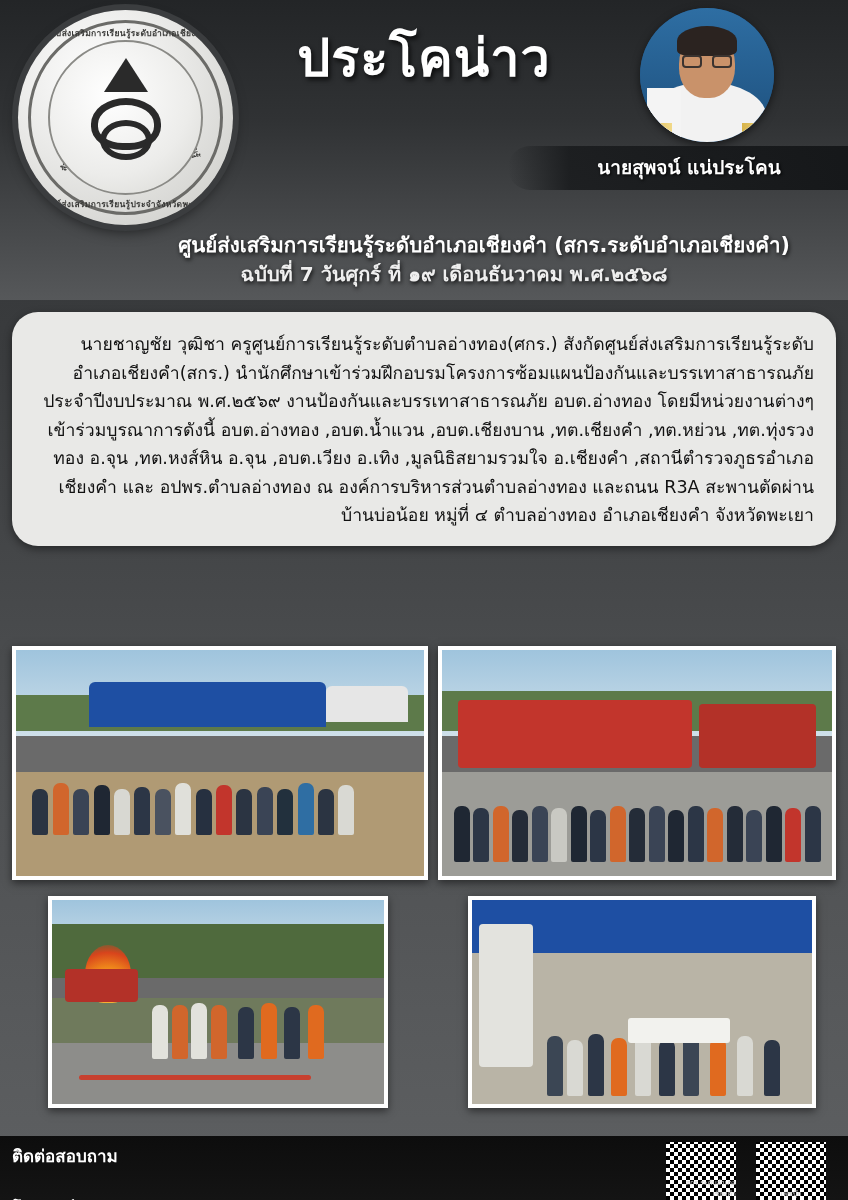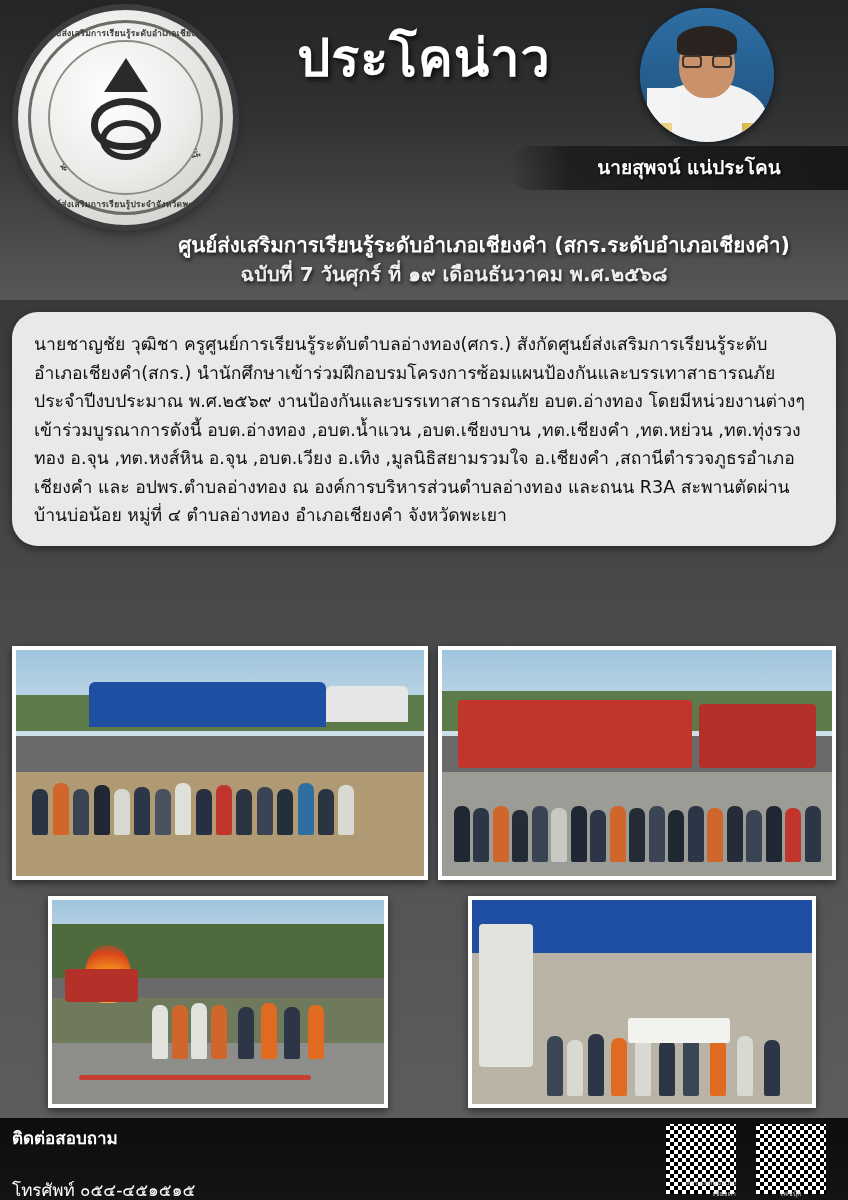--- a/index.html
+++ b/index.html
@@ -189,21 +189,21 @@
     width: 824px;
     background: #e9e9e7;
     border-radius: 26px;
     padding: 18px 22px 16px;
     box-shadow: 0 3px 8px rgba(0,0,0,.45);
   }
   .body-card p {
     color: #111;
     font-size: 17.6px;
     line-height: 1.62;
-    text-align: left;
+    text-align: right;
   }
 
   
   .photos { position: absolute; left: 0; top: 640px; width: 848px; height: 480px; }
   .ph {
     position: absolute;
     background: #6a6a6a;
     border: 4px solid #fff;
     box-shadow: 0 3px 8px rgba(0,0,0,.5);
     overflow: hidden;
@@ -224,21 +224,21 @@
     display: block;
   }
   .truck { position: absolute; background: #c2352c; border-radius: 4px; }
   .flame { position: absolute; width: 46px; height: 58px; background: radial-gradient(circle at 50% 80%, #ffd24a 0%, #f08a1b 45%, #d8441c 75%, rgba(216,68,28,0) 100%); border-radius: 50% 50% 40% 40%; }
   .road { position: absolute; left: 0; right: 0; bottom: 0; height: 30%; background: #8d8d8a; }
   .hose { position: absolute; height: 5px; background: #c7402f; border-radius: 3px; }
 
   
   .footer {
     position: absolute;
-    left: 0; bottom: 0; width: 848px; height: 82px;
+    left: 0; bottom: 0; width: 848px; height: 64px;
     background: linear-gradient(180deg,#0d0d0d 0%, #141414 100%);
     color: #fff;
   }
   .footer .contact-title {
     position: absolute; left: 12px; top: 6px;
     font-size: 17px; font-weight: bold;
   }
   .footer .addr {
     position: absolute; left: 12px; top: 32px;
     font-size: 17px;

